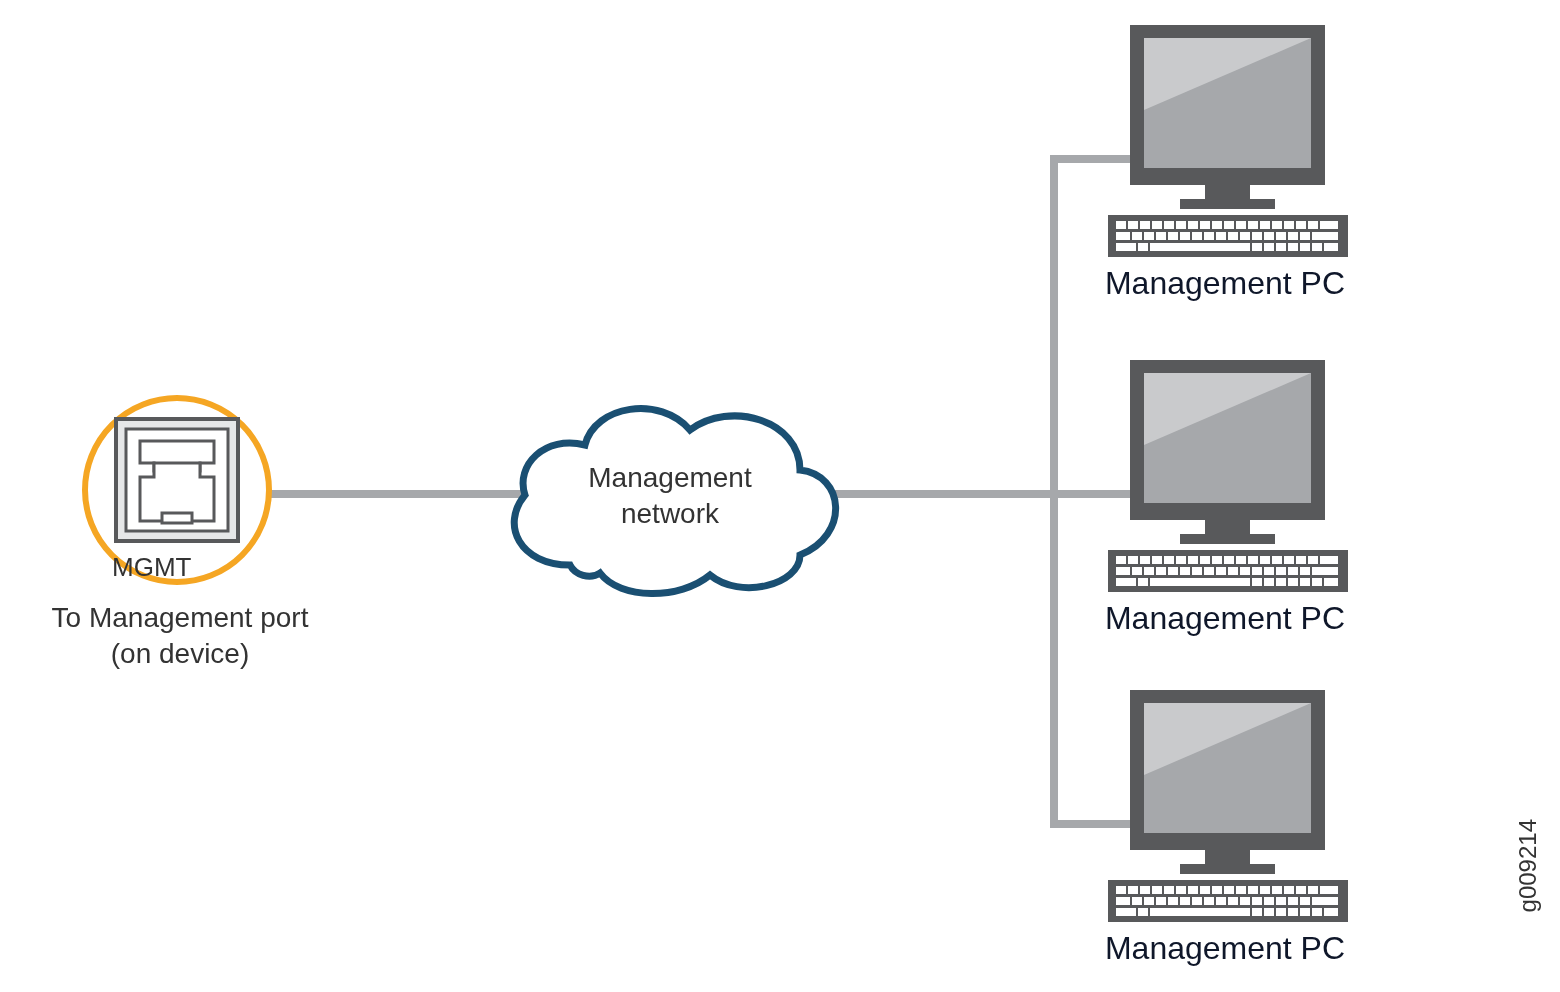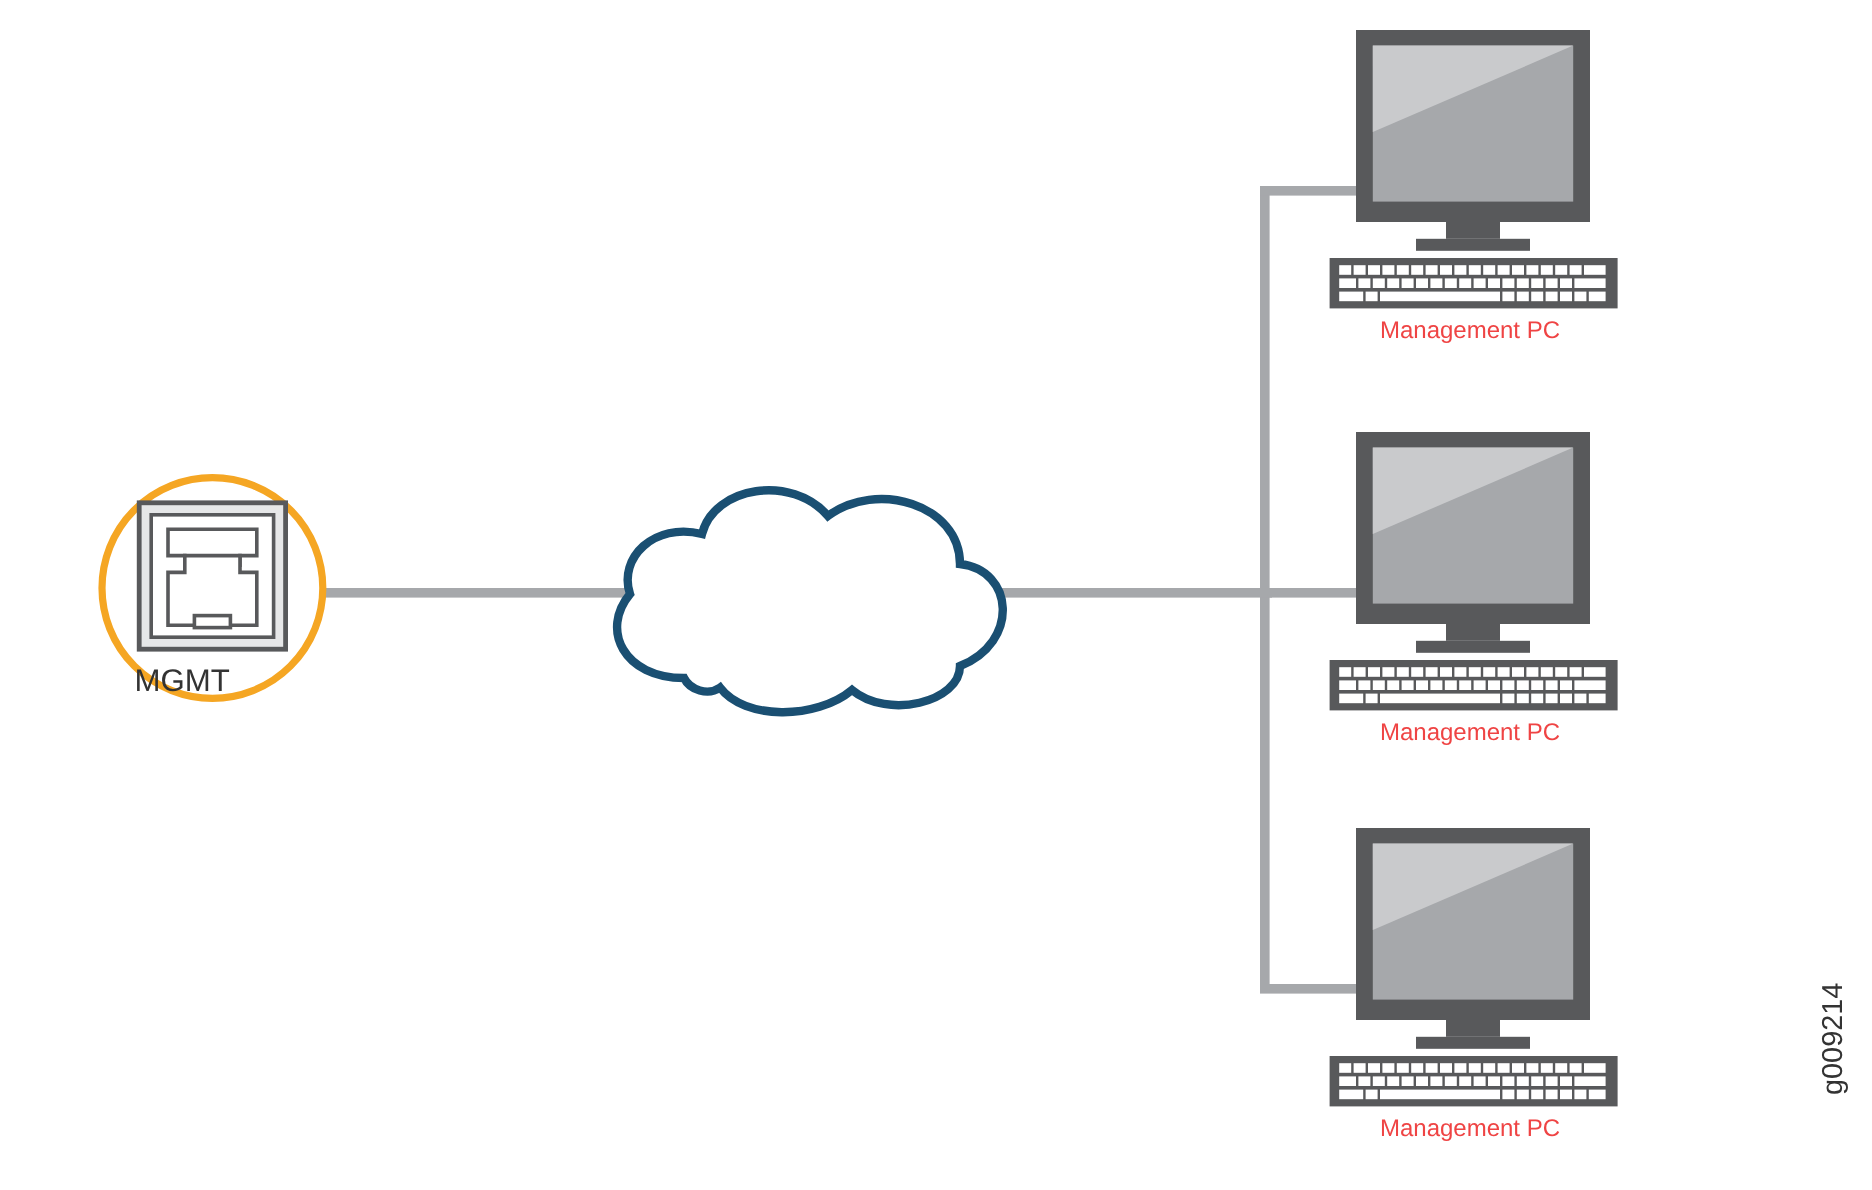--- a/index.html
+++ b/index.html
@@ -114,22 +114,22 @@
     }
     .pc-1 { top: 20px; left: 1075px; }
     .pc-2 { top: 355px; left: 1075px; }
     .pc-3 { top: 685px; left: 1075px; }
     .pc svg {
       display: block;
       margin: 0 auto;
     }
     .pc-label {
       text-align: center;
-      font-size: 20px;
-      color: #ef4444;
+      font-size: 32px;
+      color: #0f172a;
       margin-top: 5px;
     }
     .figure-id {
       position: absolute;
       right: 18px;
       bottom: 80px;
       font-size: 24px;
       color: #333;
       writing-mode: vertical-rl;
       transform: rotate(180deg);
@@ -149,32 +149,40 @@
   <div class="port-circle"></div>
   <svg class="port-svg" viewBox="0 0 130 130">
     <rect x="4" y="4" width="122" height="122" fill="#e6e7e8" stroke="#58595b" stroke-width="4"></rect>
     <rect x="14" y="14" width="102" height="102" fill="#ffffff" stroke="#58595b" stroke-width="3"></rect>
 
     <path d="M 28 26 L 102 26 L 102 48 L 88 48 L 88 56 L 42 56 L 42 48 L 28 48 Z" fill="#ffffff" stroke="#58595b" stroke-width="3"></path>
     <path d="M 28 106 L 28 62 L 42 62 L 42 48 L 88 48 L 88 62 L 102 62 L 102 106 Z" fill="#ffffff" stroke="#58595b" stroke-width="3"></path>
     <rect x="50" y="98" width="30" height="10" fill="#ffffff" stroke="#58595b" stroke-width="3"></rect>
   </svg>
   <div class="port-label">MGMT</div>
+  <div class="port-text">
+    <span>To Management port</span><br>
+    <span>(on device)</span>
+  </div>
 
   <svg class="cloud" viewBox="0 0 380 240">
     <path d="M 90 190 
              C 40 190, 20 150, 45 120
              C 35 90, 65 60, 105 70
              C 115 30, 180 20, 210 55
              C 250 25, 320 45, 320 95
              C 365 100, 370 160, 320 180
              C 320 210, 260 225, 230 200
              C 200 225, 140 225, 120 198
              C 110 205, 95 200, 90 190 Z" fill="#ffffff" stroke="#1a4f72" stroke-width="7"></path>
   </svg>
+  <div class="cloud-text">
+    <span>Management</span><br>
+    <span>network</span>
+  </div>
 
   <div class="pc pc-1">
     <svg width="270" height="240" viewBox="0 0 270 240">
 
       <rect x="40" y="5" width="195" height="160" fill="#58595b"></rect>
       <rect x="54" y="18" width="167" height="130" fill="#a6a8ab"></rect>
       <polygon points="54,18 221,18 54,90" fill="#c9cacc"></polygon>
       <rect x="115" y="165" width="45" height="14" fill="#58595b"></rect>
       <rect x="90" y="179" width="95" height="10" fill="#58595b"></rect>
 

